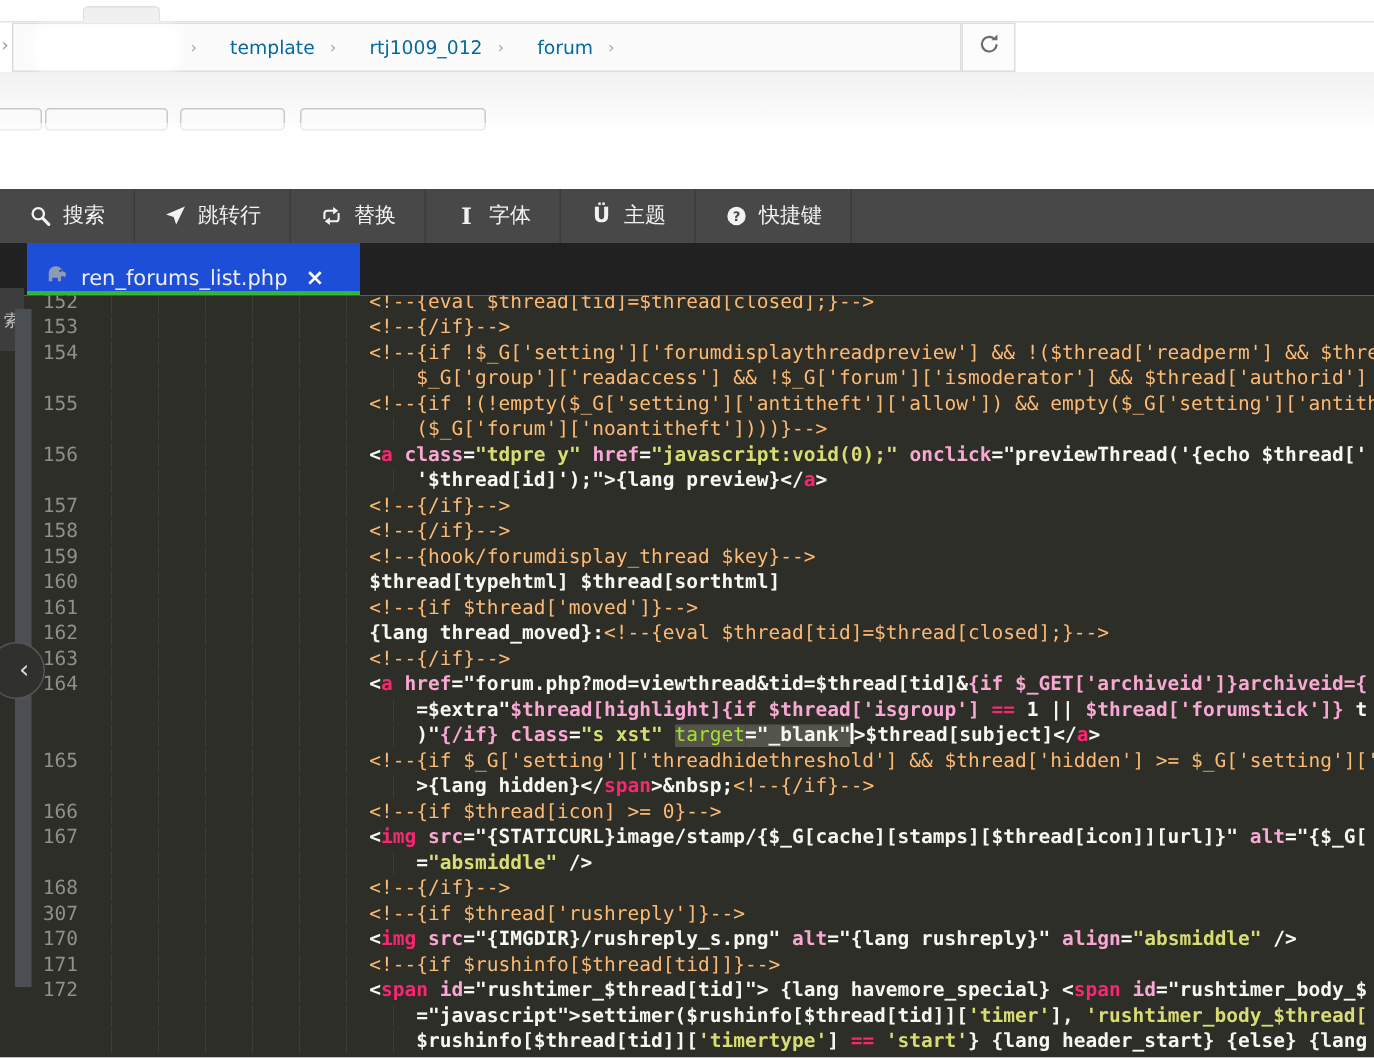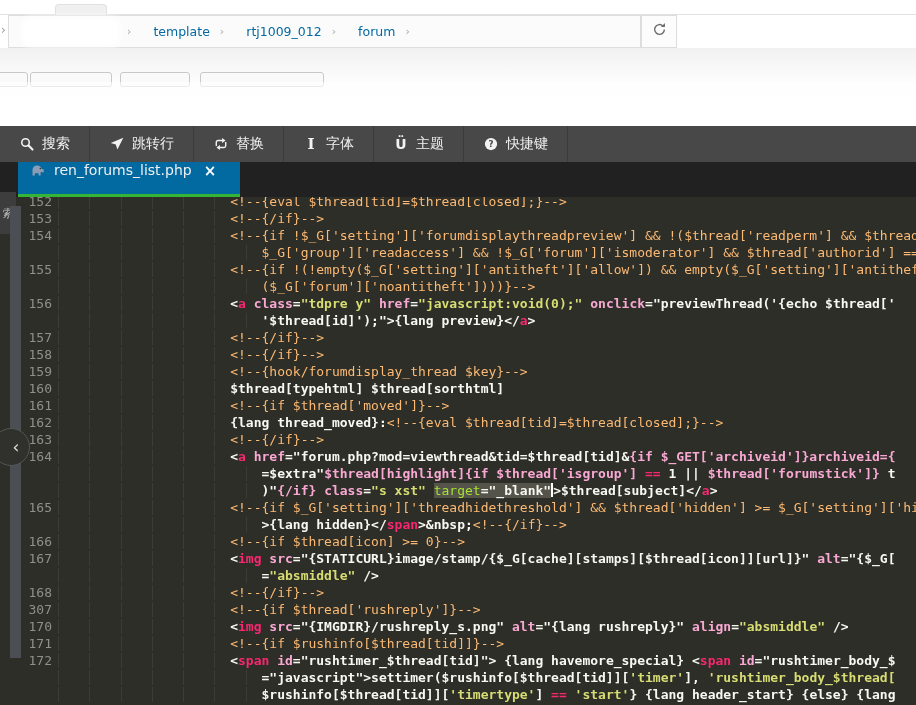--- a/index.html
+++ b/index.html
@@ -31,31 +31,31 @@
   
   .toolbar{position:absolute;left:0;top:126px;width:916px;height:36px;background:#484848;display:flex;}
   .titem{display:flex;align-items:center;gap:7px;padding:0 19px;border-right:1px solid #3b3b3b;
          color:#f2f2f2;font-size:14px;cursor:pointer;white-space:nowrap;}
   .ticon{display:flex;width:16px;justify-content:center;align-items:center;}
   .tglyph{font-weight:bold;font-size:14px;color:#f2f2f2;}
   .tglyph.serif{font-family:"DejaVu Serif","Liberation Serif",serif;font-size:15px;}
 
   
   .tabbar{position:absolute;left:0;top:162px;width:916px;height:35px;background:#212121;}
-  .tab{position:absolute;left:18px;top:0;width:222px;height:35px;background:#0369a1;
-       border-bottom:3px solid #35b535;box-sizing:border-box;display:flex;align-items:flex-start;
+  .tab{position:absolute;left:18px;top:0;width:222px;height:35px;background:#1d4ed8;
+       border-bottom:3px solid #35b535;box-sizing:border-box;display:flex;align-items:flex-end;
        gap:8px;padding:0 12px;color:#efefef;font-size:14px;cursor:pointer;}
   .tab-close{font-weight:bold;color:#fff;margin-left:4px;font-size:15px;cursor:pointer;}
 
   
   .editor{position:absolute;left:0;top:197px;width:916px;height:508px;background:#2d2e27;overflow:hidden;cursor:text;}
   .rows{margin-top:-4px;}
   .row{height:17px;line-height:17px;white-space:pre;font-family:"DejaVu Sans Mono","Liberation Mono",monospace;
        font-size:13px;overflow:hidden;}
-  .ln{display:inline-block;width:52px;margin-right:6px;text-align:right;color:#8f908a;}
+  .ln{display:inline-block;width:52px;margin-right:22px;text-align:right;color:#8f908a;}
   .ind{background-image:repeating-linear-gradient(90deg,rgba(255,255,255,.07) 0 1px,transparent 1px 31.3px);}
   .seg.cm{color:#fdba74;}
   .seg.w{color:#f8f8f2;font-weight:bold;}
   .seg.r{color:#f92672;font-weight:bold;}
   .seg.g{color:#f9a8d4;font-weight:bold;}
   .seg.s{color:#d7dc73;font-weight:bold;}
   .seg.selg{color:#a6e22e;font-weight:normal;background:#54544b;}
   .seg.selw{color:#f8f8f2;font-weight:bold;background:#54544b;}
   .caret{display:inline-block;width:2px;height:14px;background:#ffffff;vertical-align:-2px;}
 

